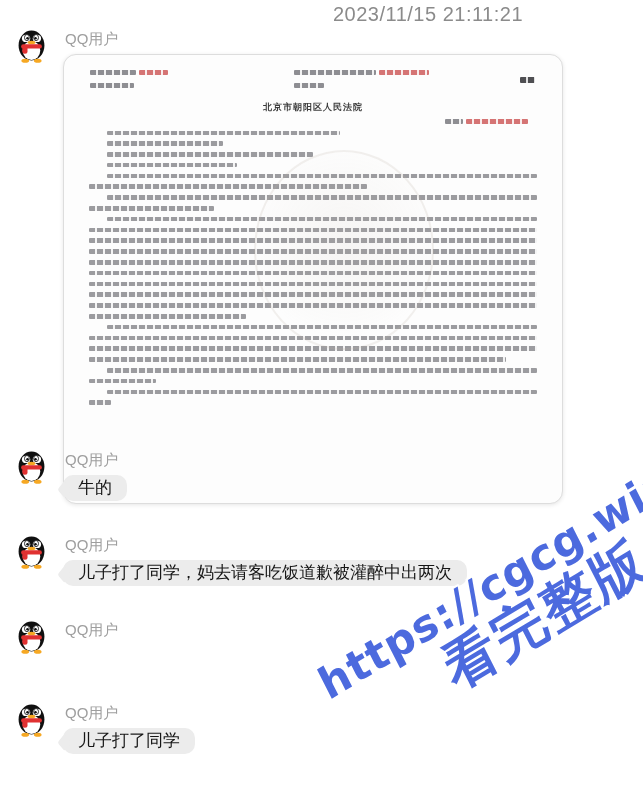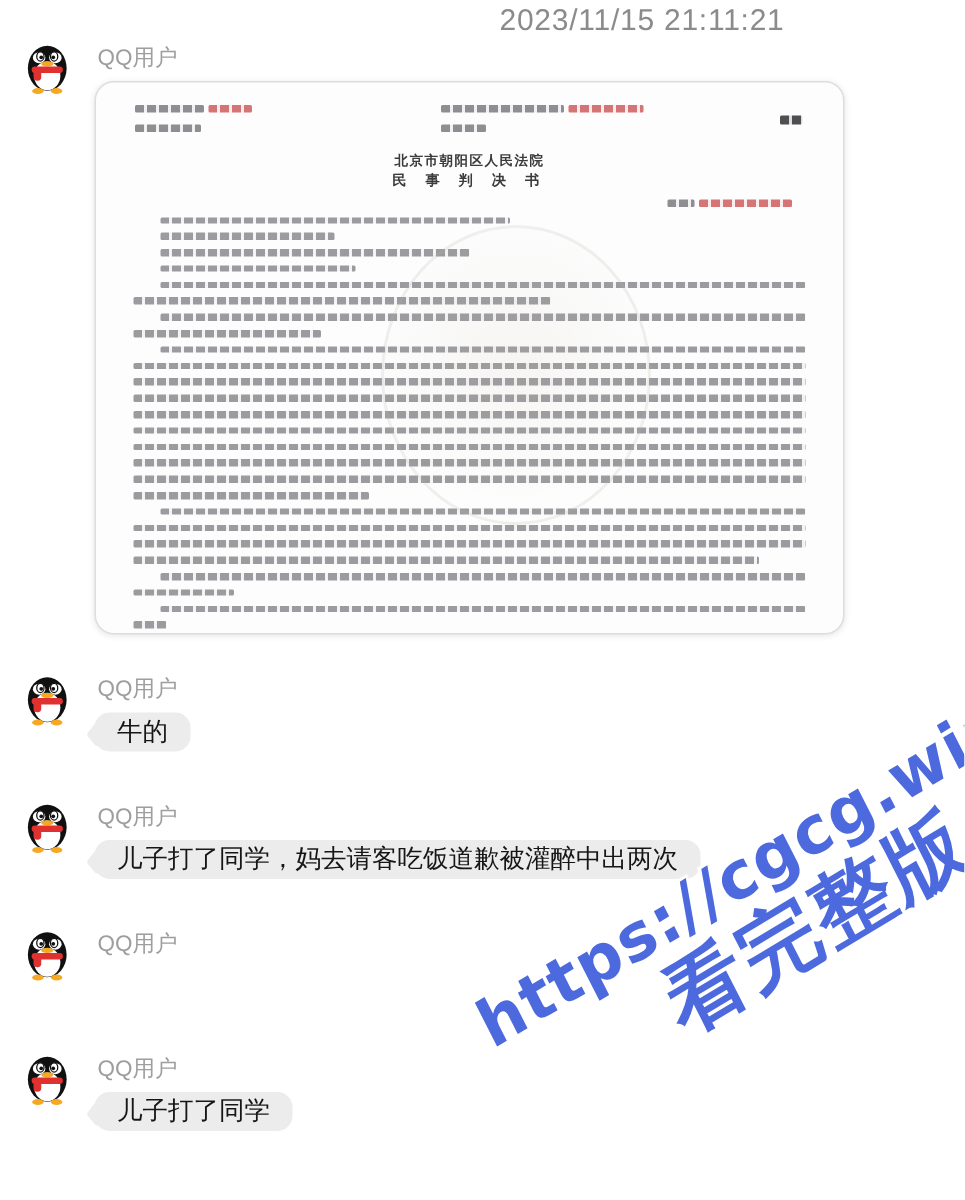--- a/index.html
+++ b/index.html
@@ -39,21 +39,21 @@
   }
   .bubble::before {
     content:""; position:absolute; left:-4px; top:9px;
     width:11px; height:11px; background:#ececec;
     border-radius:2px; transform:rotate(50deg) skew(12deg);
   }
 
   
   .doc-card {
     position:relative;
-    width:500px; height:369px;
+    width:500px; height:450px;
     background:#fdfdfd;
     border:1px solid #ddd;
     border-radius:13px;
     box-shadow:0 1px 4px rgba(0,0,0,0.10);
     overflow:hidden;
     padding:14px 25px 0 25px;
   }
   
   .seg {
     display:inline-block; height:4.5px; border-radius:1px;
@@ -147,21 +147,20 @@
           <div class="dh-line dh-r1">
               <span class="seg" style="width:82px"></span>
               <span class="seg r" style="width:50px"></span>
             </div>
           <div class="dh-line dh-r2">
               <span class="seg" style="width:30px"></span>
             </div>
           <span class="seg d dh-stamp"></span>
         </div>
         <div class="doc-title">北京市朝阳区人民法院</div>
-        <div class="doc-subtitle">民 事 判 决 书</div>
         <div class="doc-case">
           <span class="seg" style="width:18px"></span>
             <span class="seg r" style="width:62px"></span>
         </div>
         <div class="doc-body">
             <div class="tl" style="width: calc(56% - 18px); margin-left: 18px;"></div>
             <div class="tl" style="width: calc(30% - 18px); margin-left: 18px;"></div>
             <div class="tl" style="width: calc(50% - 18px); margin-left: 18px;"></div>
             <div class="tl" style="width: calc(33% - 18px); margin-left: 18px;"></div>
             <div class="tl" style="width: calc(100% - 18px); margin-left: 18px;"></div>

